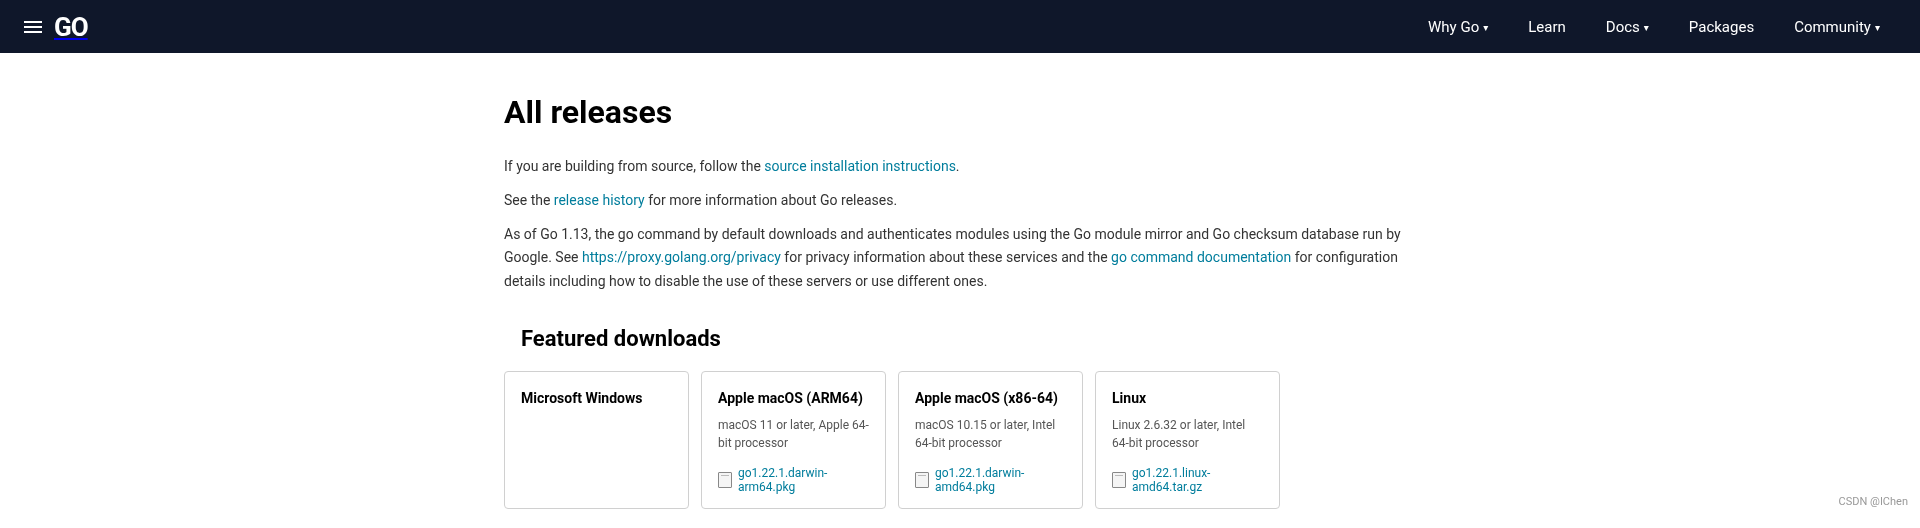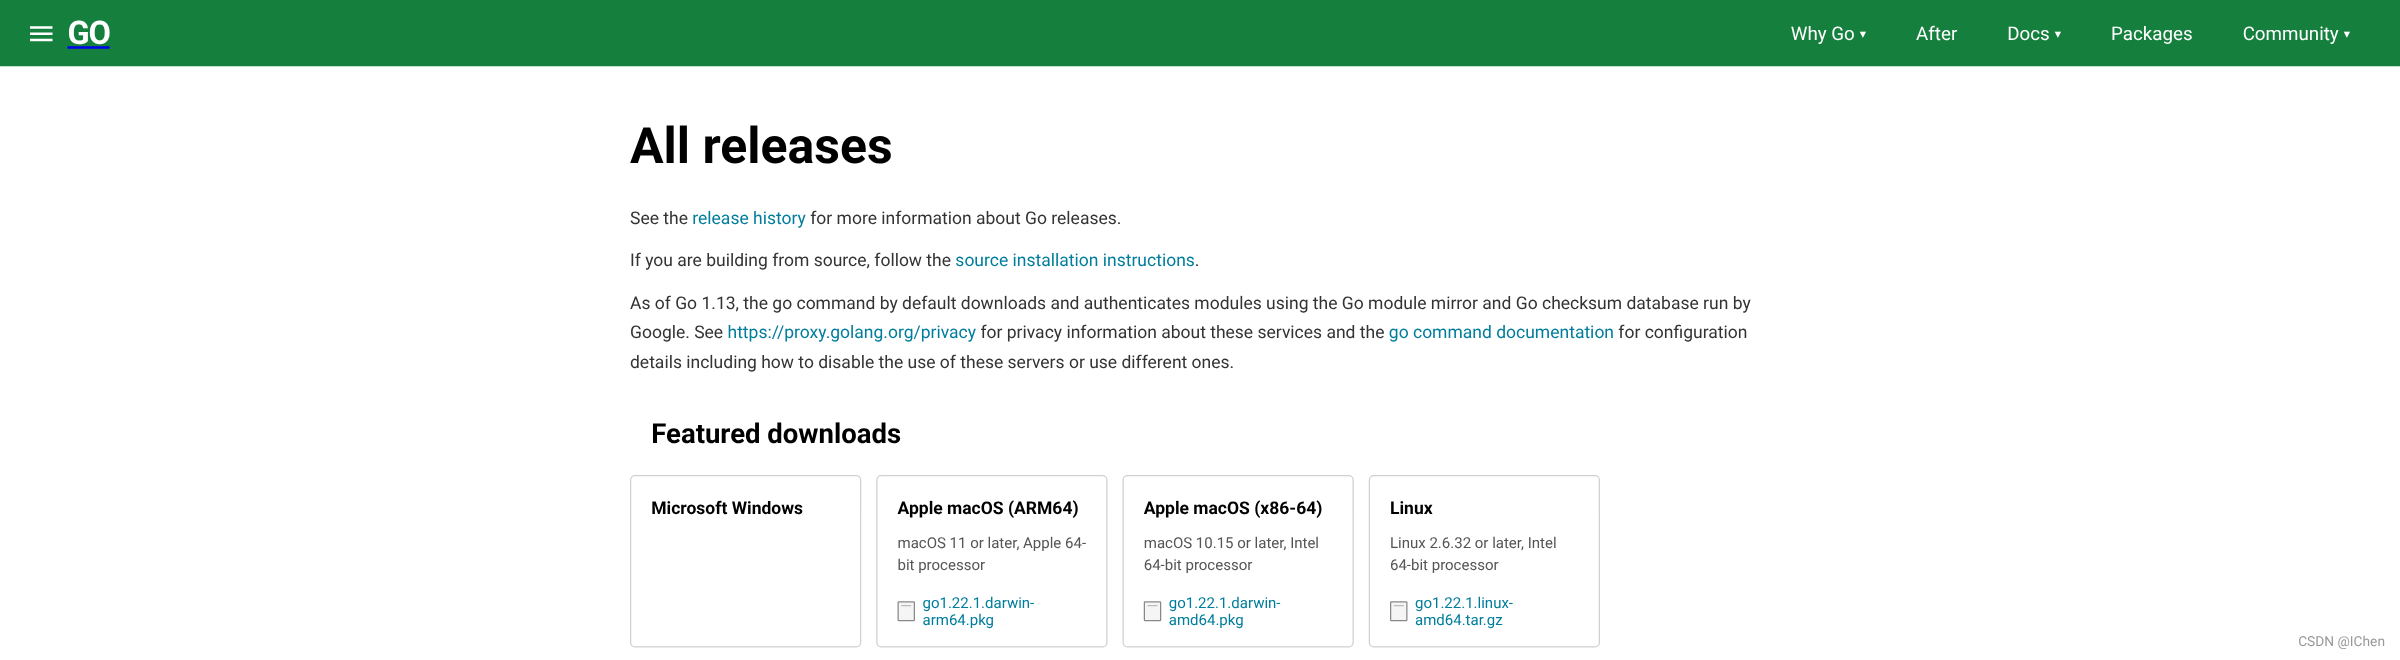--- a/index.html
+++ b/index.html
@@ -8,21 +8,21 @@
       box-sizing: border-box;
     }
     body {
       font-family: -apple-system, BlinkMacSystemFont, 'Segoe UI', Roboto, sans-serif;
       font-size: 14px;
       color: #333;
       background: #fff;
     }
     
     nav {
-      background-color: #15803d;
+      background-color: #0f172a;
       height: 53px;
       display: flex;
       align-items: center;
       padding: 0 24px;
       position: relative;
       gap: 16px;
     }
     .nav-logo-icon {
       display: flex;
       align-items: center;
@@ -61,21 +61,21 @@
       font-size: 10px;
       margin-top: 1px;
     }
     
     main {
       max-width: 960px;
       margin: 0 auto;
       padding: 40px 24px 40px;
     }
     h1.page-title {
-      font-size: 40px;
+      font-size: 32px;
       font-weight: 700;
       color: #000;
       margin-bottom: 24px;
     }
     .intro-text {
       line-height: 1.7;
       color: #333;
       margin-bottom: 10px;
       font-size: 14px;
     }
@@ -137,21 +137,21 @@
       content: '';
       position: absolute;
       top: 2px;
       left: 2px;
       right: 2px;
       border-top: 1px solid #bbb;
     }
     
     .watermark {
       position: fixed;
-      bottom: 8px;
+      bottom: 20px;
       right: 12px;
       font-size: 11px;
       color: #999;
     }
   </style>
 </head>
 <body>
 
 <nav>
   <a href="#">
@@ -163,46 +163,46 @@
       </div>
       <span style="color:#fff;font-size:26px;font-weight:700;letter-spacing:-1px;">GO</span>
     </div>
   </a>
   <div class="nav-links">
     <a href="#" class="nav-link">
       <span>Why Go</span>
       <span class="chevron">▾</span>
     </a>
     <a href="#" class="nav-link">
-      <span>After</span>
+      <span>Learn</span>
     </a>
     <a href="#" class="nav-link">
       <span>Docs</span>
       <span class="chevron">▾</span>
     </a>
     <a href="#" class="nav-link">
       <span>Packages</span>
     </a>
     <a href="#" class="nav-link">
       <span>Community</span>
       <span class="chevron">▾</span>
     </a>
   </div>
 </nav>
 
 <main>
   <h1 class="page-title">All releases</h1>
 
 
   <p class="intro-text">
+    <span>If you are building from source, follow the </span><a href="#" class="link">source installation instructions</a><span>.</span>
+  </p>
+
+  <p class="intro-text">
     <span>See the </span><a href="#" class="link">release history</a><span> for more information about Go releases.</span>
-  </p>
-
-  <p class="intro-text">
-    <span>If you are building from source, follow the </span><a href="#" class="link">source installation instructions</a><span>.</span>
   </p>
 
   <p class="intro-text">
     <span>As of Go 1.13, the go command by default downloads and authenticates modules using the Go module mirror and Go checksum database run by Google. See </span><a href="#" class="link">https://proxy.golang.org/privacy</a><span> for privacy information about these services and the </span><a href="#" class="link">go command documentation</a><span> for configuration details including how to disable the use of these servers or use different ones.</span>
   </p>
 
   <h2 class="section-title">Featured downloads</h2>
 
   <div class="download-cards">
 

